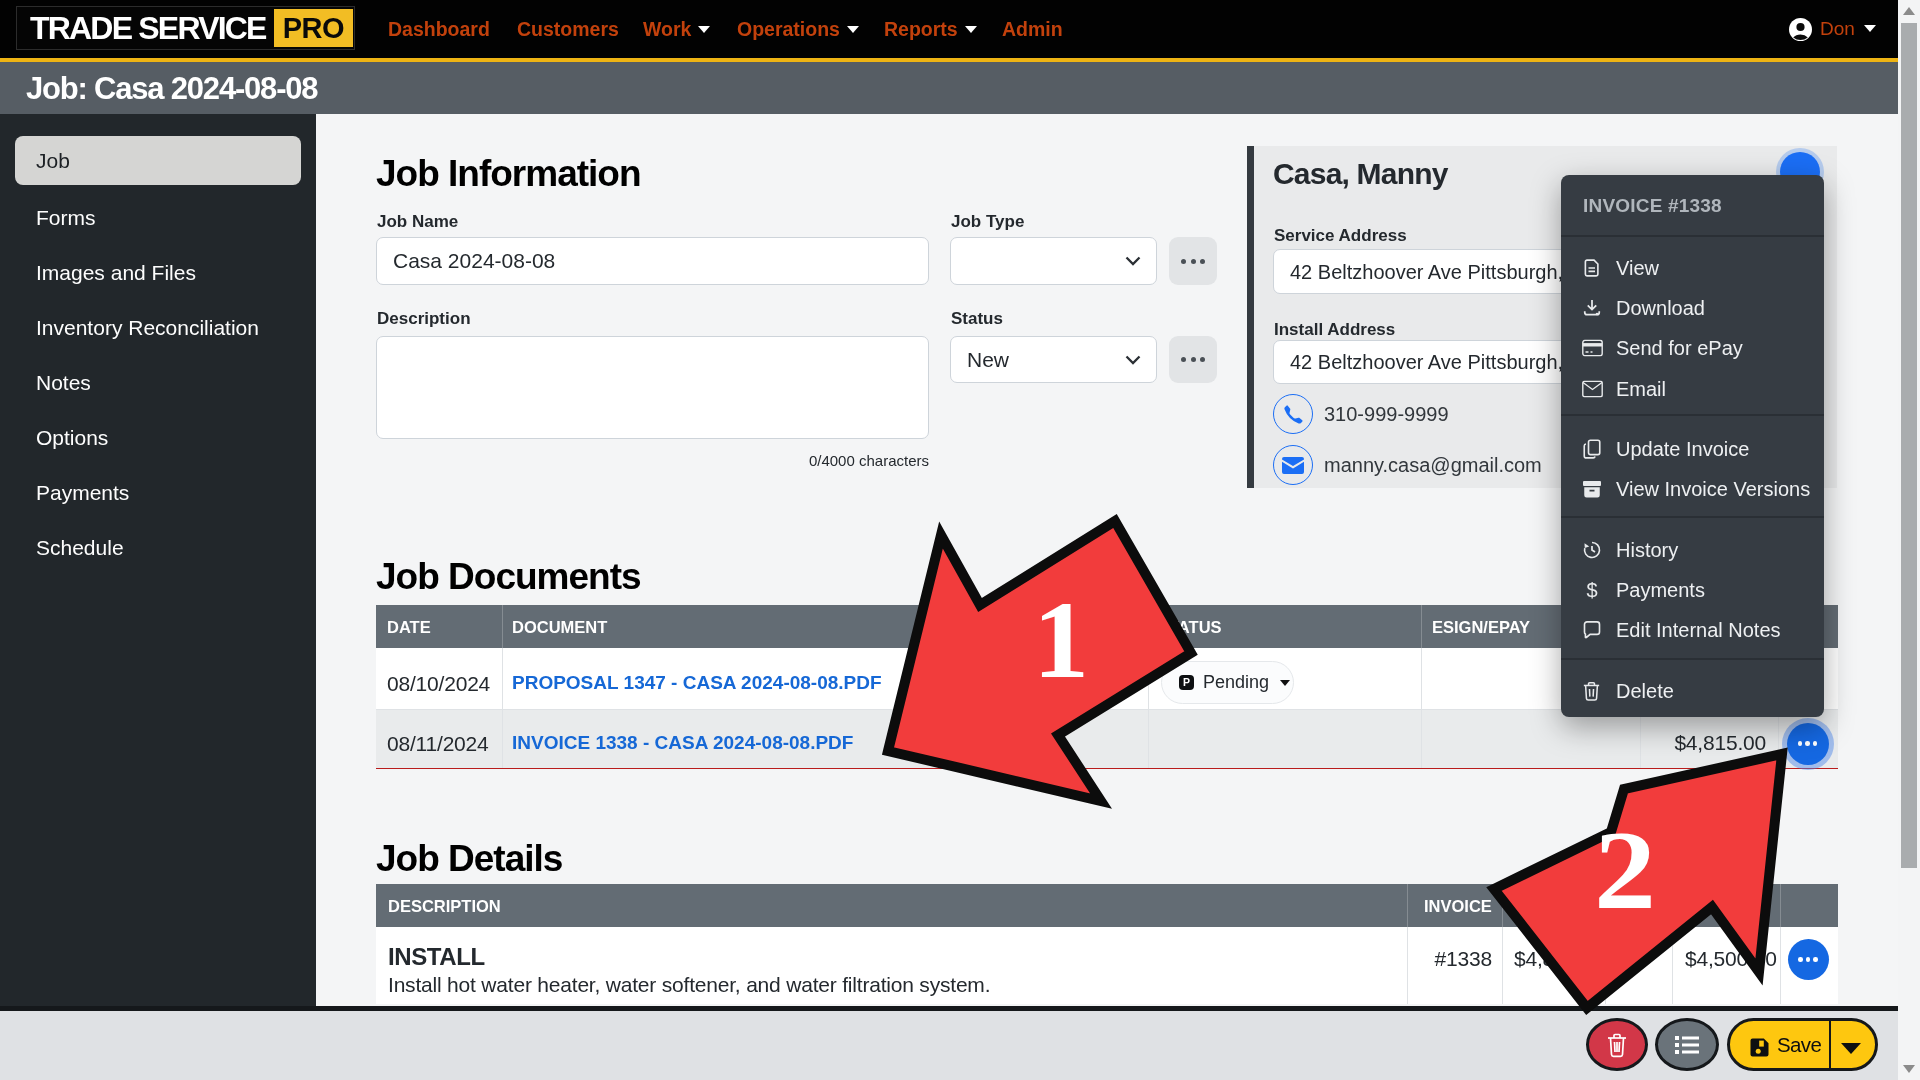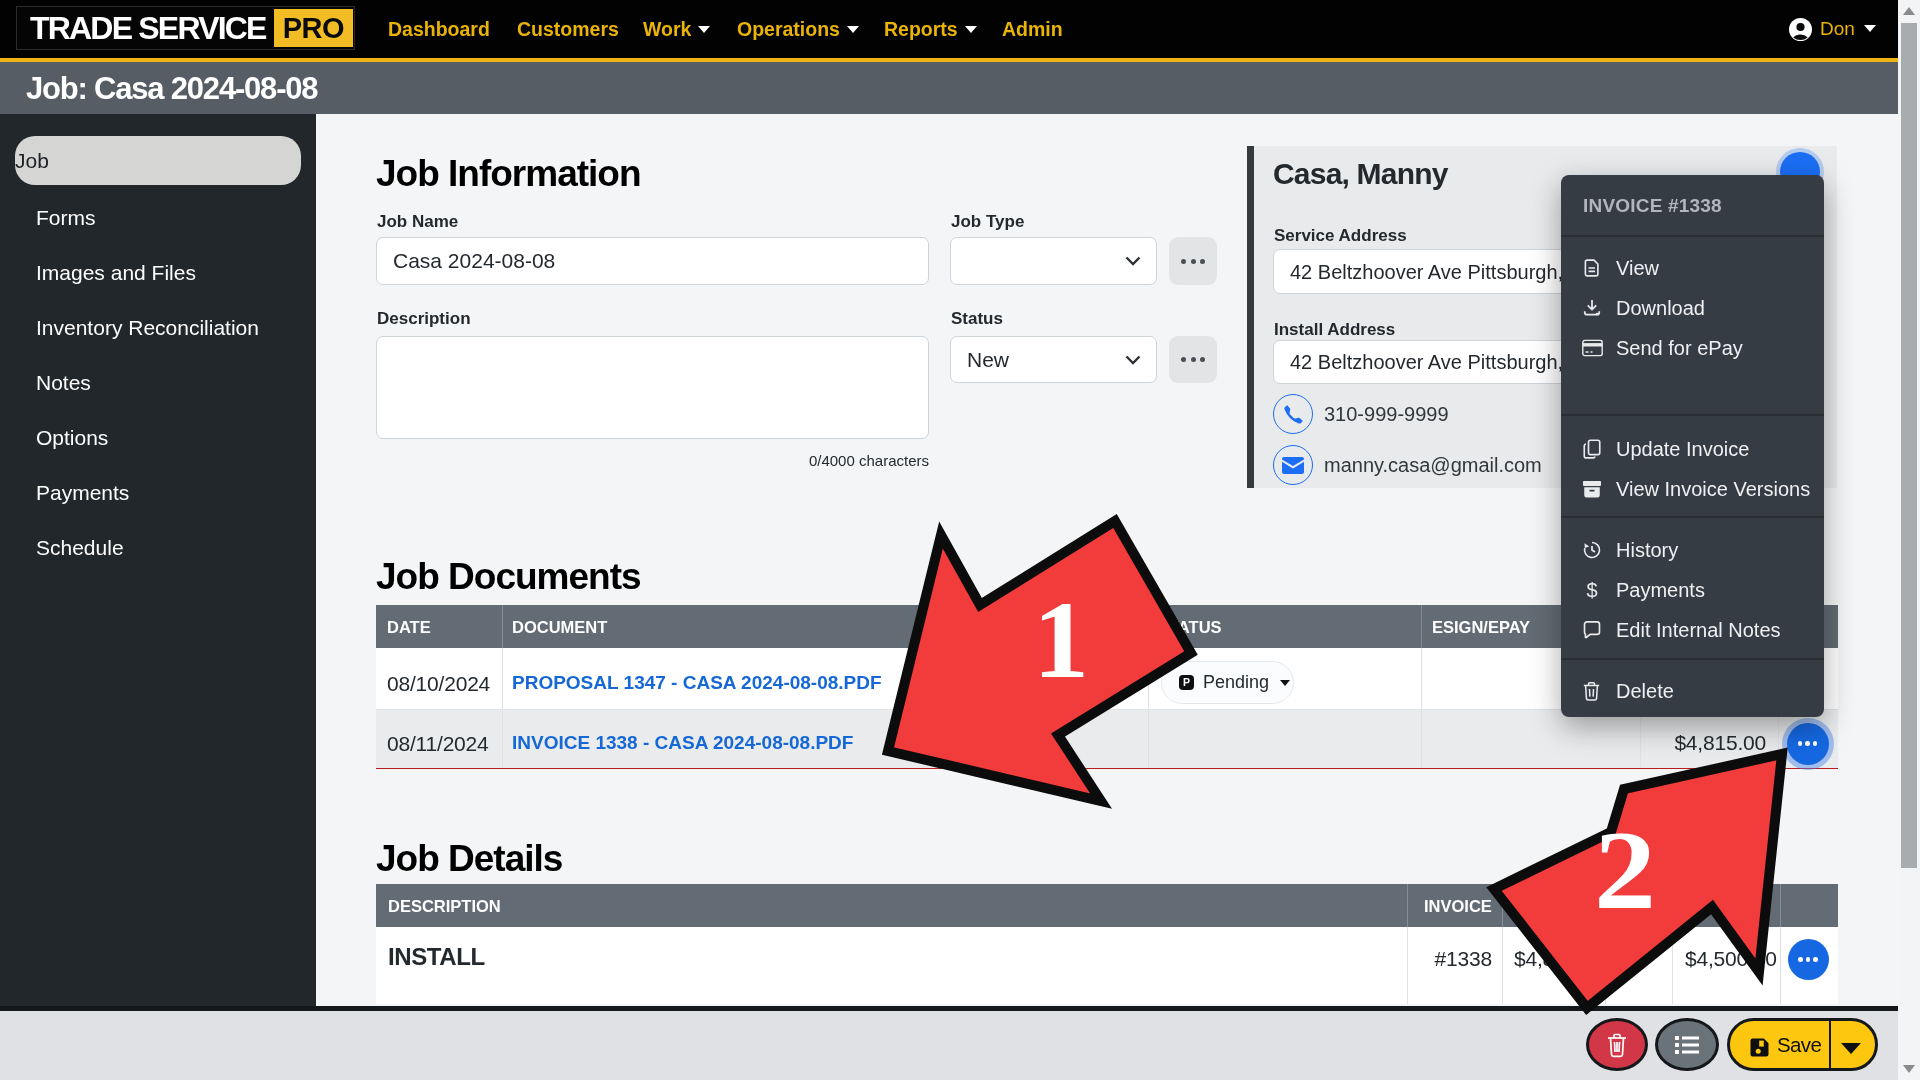--- a/index.html
+++ b/index.html
@@ -4,29 +4,29 @@
 <style>
 *{margin:0;padding:0;box-sizing:border-box}
 html,body{width:1920px;height:1080px;overflow:hidden}
 body{font-family:"Liberation Sans",sans-serif;background:#f4f5f6;position:relative;color:#212529}
 .abs{position:absolute}
 
 #navbar{left:0;top:0;width:1920px;height:58px;background:#020202}
 #logo{left:16px;top:6px;width:339px;height:44px;background:#050505;border:1px solid #2c2c2c;display:flex;align-items:center}
 #logo .tsp{color:#fff;font-weight:bold;font-size:32px;letter-spacing:-1.8px;margin-left:13px;white-space:nowrap}
 #logo .pro{background:#f2bd24;color:#0a0a0a;font-weight:bold;font-size:29px;height:38px;line-height:38px;padding:0 9px;margin-left:8px;letter-spacing:-0.5px}
-.navitem{top:0;height:58px;line-height:58px;color:#eab308;font-size:19.5px;font-weight:bold;white-space:nowrap}
+.navitem{top:0;height:58px;line-height:58px;color:#c2410c;font-size:19.5px;font-weight:bold;white-space:nowrap}
 .caret{display:inline-block;width:0;height:0;border-left:6px solid transparent;border-right:6px solid transparent;border-top:7px solid #fff;margin-left:7px;vertical-align:middle;margin-top:-3px}
 #yellowline{left:0;top:58px;width:1920px;height:3.5px;background:#eeb414}
 
 #headbar{left:0;top:61.5px;width:1920px;height:52.5px;background:#565d64}
 #headbar .t{position:absolute;left:26px;margin-top:1px;top:50%;transform:translateY(-50%);color:#fff;font-weight:bold;font-size:31px;letter-spacing:-1.2px}
 
 #sidebar{left:0;top:114px;width:316px;height:966px;background:#22272b}
-#sideactive{left:15px;top:22px;width:286px;height:49px;background:#d5d5d3;border-radius:20px;color:#1d2125;font-size:21px;line-height:49px;}
+#sideactive{left:15px;top:22px;width:286px;height:49px;background:#d5d5d3;border-radius:8px;color:#1d2125;font-size:21px;line-height:49px;padding-left:21px}
 .sideitem{left:36px;color:#fdfdfd;font-size:21px;white-space:nowrap}
 
 h2.sec{position:absolute;font-size:37px;font-weight:bold;color:#000000;letter-spacing:-1px;white-space:nowrap}
 .lbl{position:absolute;font-size:17px;font-weight:bold;color:#24292e;white-space:nowrap}
 .inp{position:absolute;background:#fff;border:1px solid #ced4da;border-radius:7px;font-size:21px;color:#24292e;white-space:nowrap;overflow:hidden}
 .inp .v{position:absolute;left:16px;top:50%;transform:translateY(-50%)}
 .dots3{display:flex;gap:4.5px;align-items:center;justify-content:center;height:100%}
 .dots3 i{width:5px;height:5px;border-radius:50%;background:#4a5056}
 .btn-more{position:absolute;background:#e2e4e6;border-radius:9px}
 .chev{position:absolute;right:15px;top:50%;margin-top:-5px}
@@ -208,20 +208,21 @@
   <div class="th" style="left:12px">DESCRIPTION</div>
   <div class="th" style="left:1048px">INVOICE</div>
   <div class="vdiv" style="left:1031px"></div>
   <div class="vdiv" style="left:1126px"></div>
   <div class="vdiv" style="left:1229px"></div>
   <div class="vdiv" style="left:1296px"></div>
   <div class="vdiv" style="left:1404px"></div>
 </div>
 <div class="row" style="left:376px;top:927px;width:1462px;height:77px;background:#fff">
   <div class="cell" style="left:12px;top:16px;font-size:24px;letter-spacing:-0.4px;font-weight:bold">INSTALL</div>
+  <div class="cell" style="left:12px;top:46px">Install hot water heater, water softener, and water filtration system.</div>
   <div class="bvdiv" style="left:1031px"></div>
   <div class="bvdiv" style="left:1126px"></div>
   <div class="bvdiv" style="left:1229px"></div>
   <div class="bvdiv" style="left:1296px"></div>
   <div class="bvdiv" style="left:1404px"></div>
   <div class="cell" style="left:1031px;top:20px;width:85px;text-align:right">#1338</div>
   <div class="cell" style="left:1138px;top:20px">$4,815.00</div>
   <div class="cell" style="left:1309px;top:20px">$4,500.00</div>
 </div>
 <div class="bluecirc" style="left:1787.5px;top:939px;width:41px;height:41px">
@@ -284,20 +285,27 @@
     <div class="t">Send for ePay</div>
   </div>
   <div class="dditem" style="top:112.5px">
     <svg width="20" height="20" viewBox="0 0 16 16">
         <path fill="#e8eaec" d="M7.3 1.5 h1.4 v6 l2.2-2.2 1 1 L8 10.2 4.1 6.3 l1-1 L7.3 7.5 Z"></path>
         <path fill="#e8eaec" d="M1.5 11.5 a2.5 2.5 0 0 0 2.5 2.5 h8 a2.5 2.5 0 0 0 2.5-2.5 v-1 h-1.4 v1 a1.1 1.1 0 0 1-1.1 1.1 h-8 a1.1 1.1 0 0 1-1.1-1.1 v-1 H1.5 Z"></path>
         <circle cx="12" cy="12.8" r="1" fill="#e8eaec"></circle>
       </svg>
     <div class="t">Download</div>
   </div>
+  <div class="dditem" style="top:193.5px">
+    <svg width="21" height="17" viewBox="0 0 21 17" fill="none" stroke="#e8eaec" stroke-width="1.4">
+        <rect x="0.8" y="0.8" width="19.4" height="15.4" rx="1.8"></rect>
+        <path d="M1 2 L10.5 9 L20 2"></path>
+      </svg>
+    <div class="t">Email</div>
+  </div>
   <div class="div" style="top:239px"></div>
   <div class="dditem" style="top:294px">
     <svg width="20" height="20" viewBox="0 0 16 16">
         <rect x="0.8" y="1.5" width="14.4" height="4" rx="0.8" fill="#e8eaec"></rect>
         <path fill="#e8eaec" d="M1.8 6.5 h12.4 V13 a1.8 1.8 0 0 1-1.8 1.8 H3.6 A1.8 1.8 0 0 1 1.8 13 Z M6 8.5 h4 v1.4 H6 Z" fill-rule="evenodd"></path>
       </svg>
     <div class="t">View Invoice Versions</div>
   </div>
   <div class="dditem" style="top:254px">
     <svg width="20" height="20" viewBox="0 0 16 16" fill="none" stroke="#e8eaec" stroke-width="1.3">

